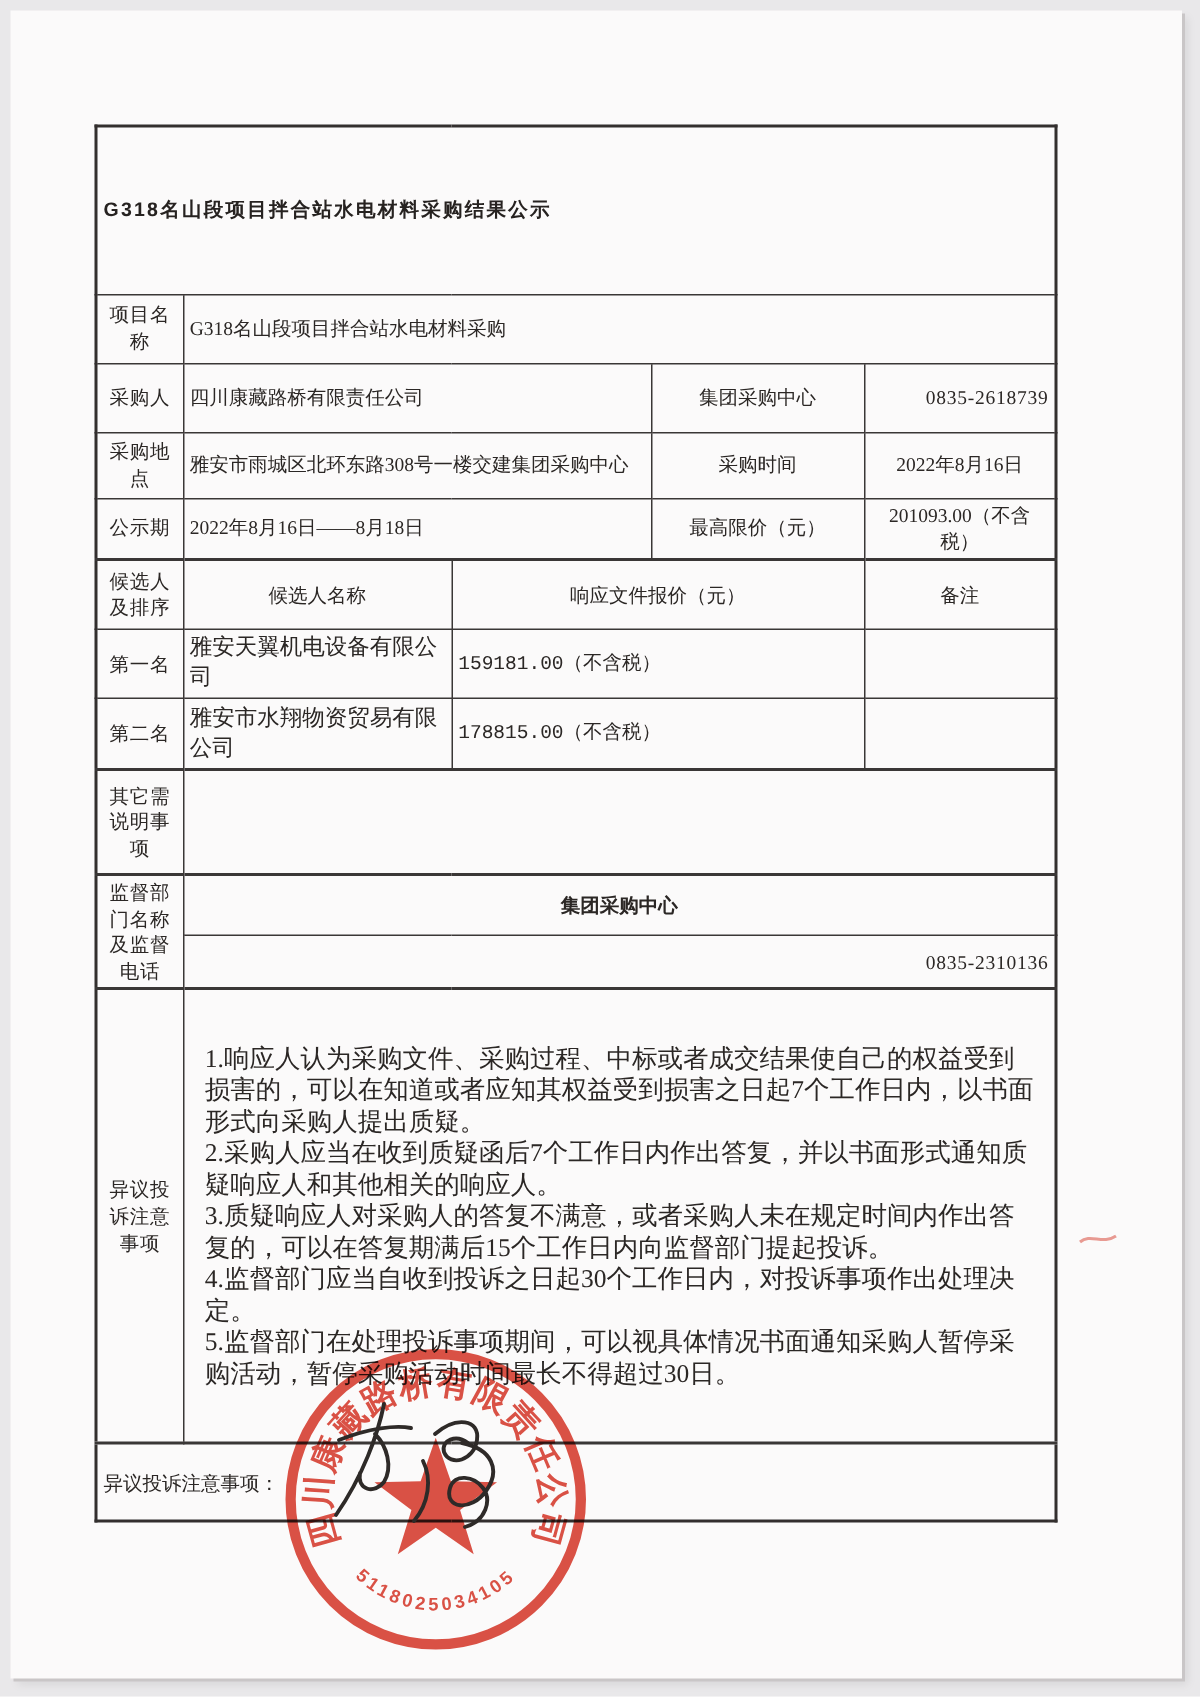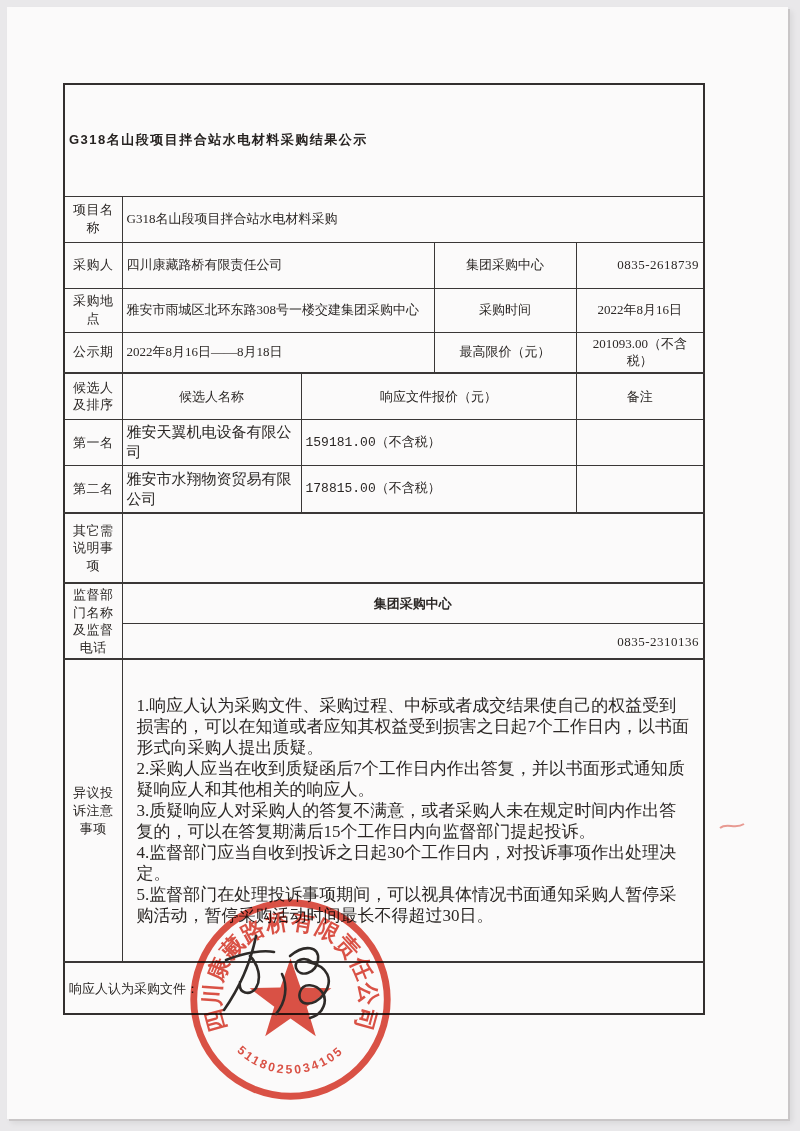--- a/index.html
+++ b/index.html
@@ -166,21 +166,21 @@
           <div>1.响应人认为采购文件、采购过程、中标或者成交结果使自己的权益受到损害的，可以在知道或者应知其权益受到损害之日起7个工作日内，以书面形式向采购人提出质疑。</div>
           <div>2.采购人应当在收到质疑函后7个工作日内作出答复，并以书面形式通知质疑响应人和其他相关的响应人。</div>
           <div>3.质疑响应人对采购人的答复不满意，或者采购人未在规定时间内作出答复的，可以在答复期满后15个工作日内向监督部门提起投诉。</div>
           <div>4.监督部门应当自收到投诉之日起30个工作日内，对投诉事项作出处理决定。</div>
           <div>5.监督部门在处理投诉事项期间，可以视具体情况书面通知采购人暂停采购活动，暂停采购活动时间最长不得超过30日。</div>
         </div>
       </td>
     </tr>
 
     <tr class="thick">
-      <td colspan="5" class="sign-cell">响应人认为采购文件：</td>
+      <td colspan="5" class="sign-cell">异议投诉注意事项：</td>
     </tr>
   </tbody>
     </table>
 
   <svg class="stamp" viewBox="0 0 220 220">
     <circle cx="110" cy="110" r="99" fill="none" stroke="#d93a2c" stroke-width="7"></circle>
     <polygon fill="#d93a2c" points="110,68 120.3,97.8 151.8,98.4 126.6,117.4 135.9,147.6 110,129.5 84.1,147.6 93.4,117.4 68.2,98.4 99.7,97.8"></polygon>
     <defs>
       <path id="sealTopArc" d="M 42.3,134.5 A 72,72 0 1 1 177.7,134.5" fill="none"></path>
       <path id="sealBottomArc" d="M 52,160 A 78,78 0 0 0 168,160" fill="none"></path>

